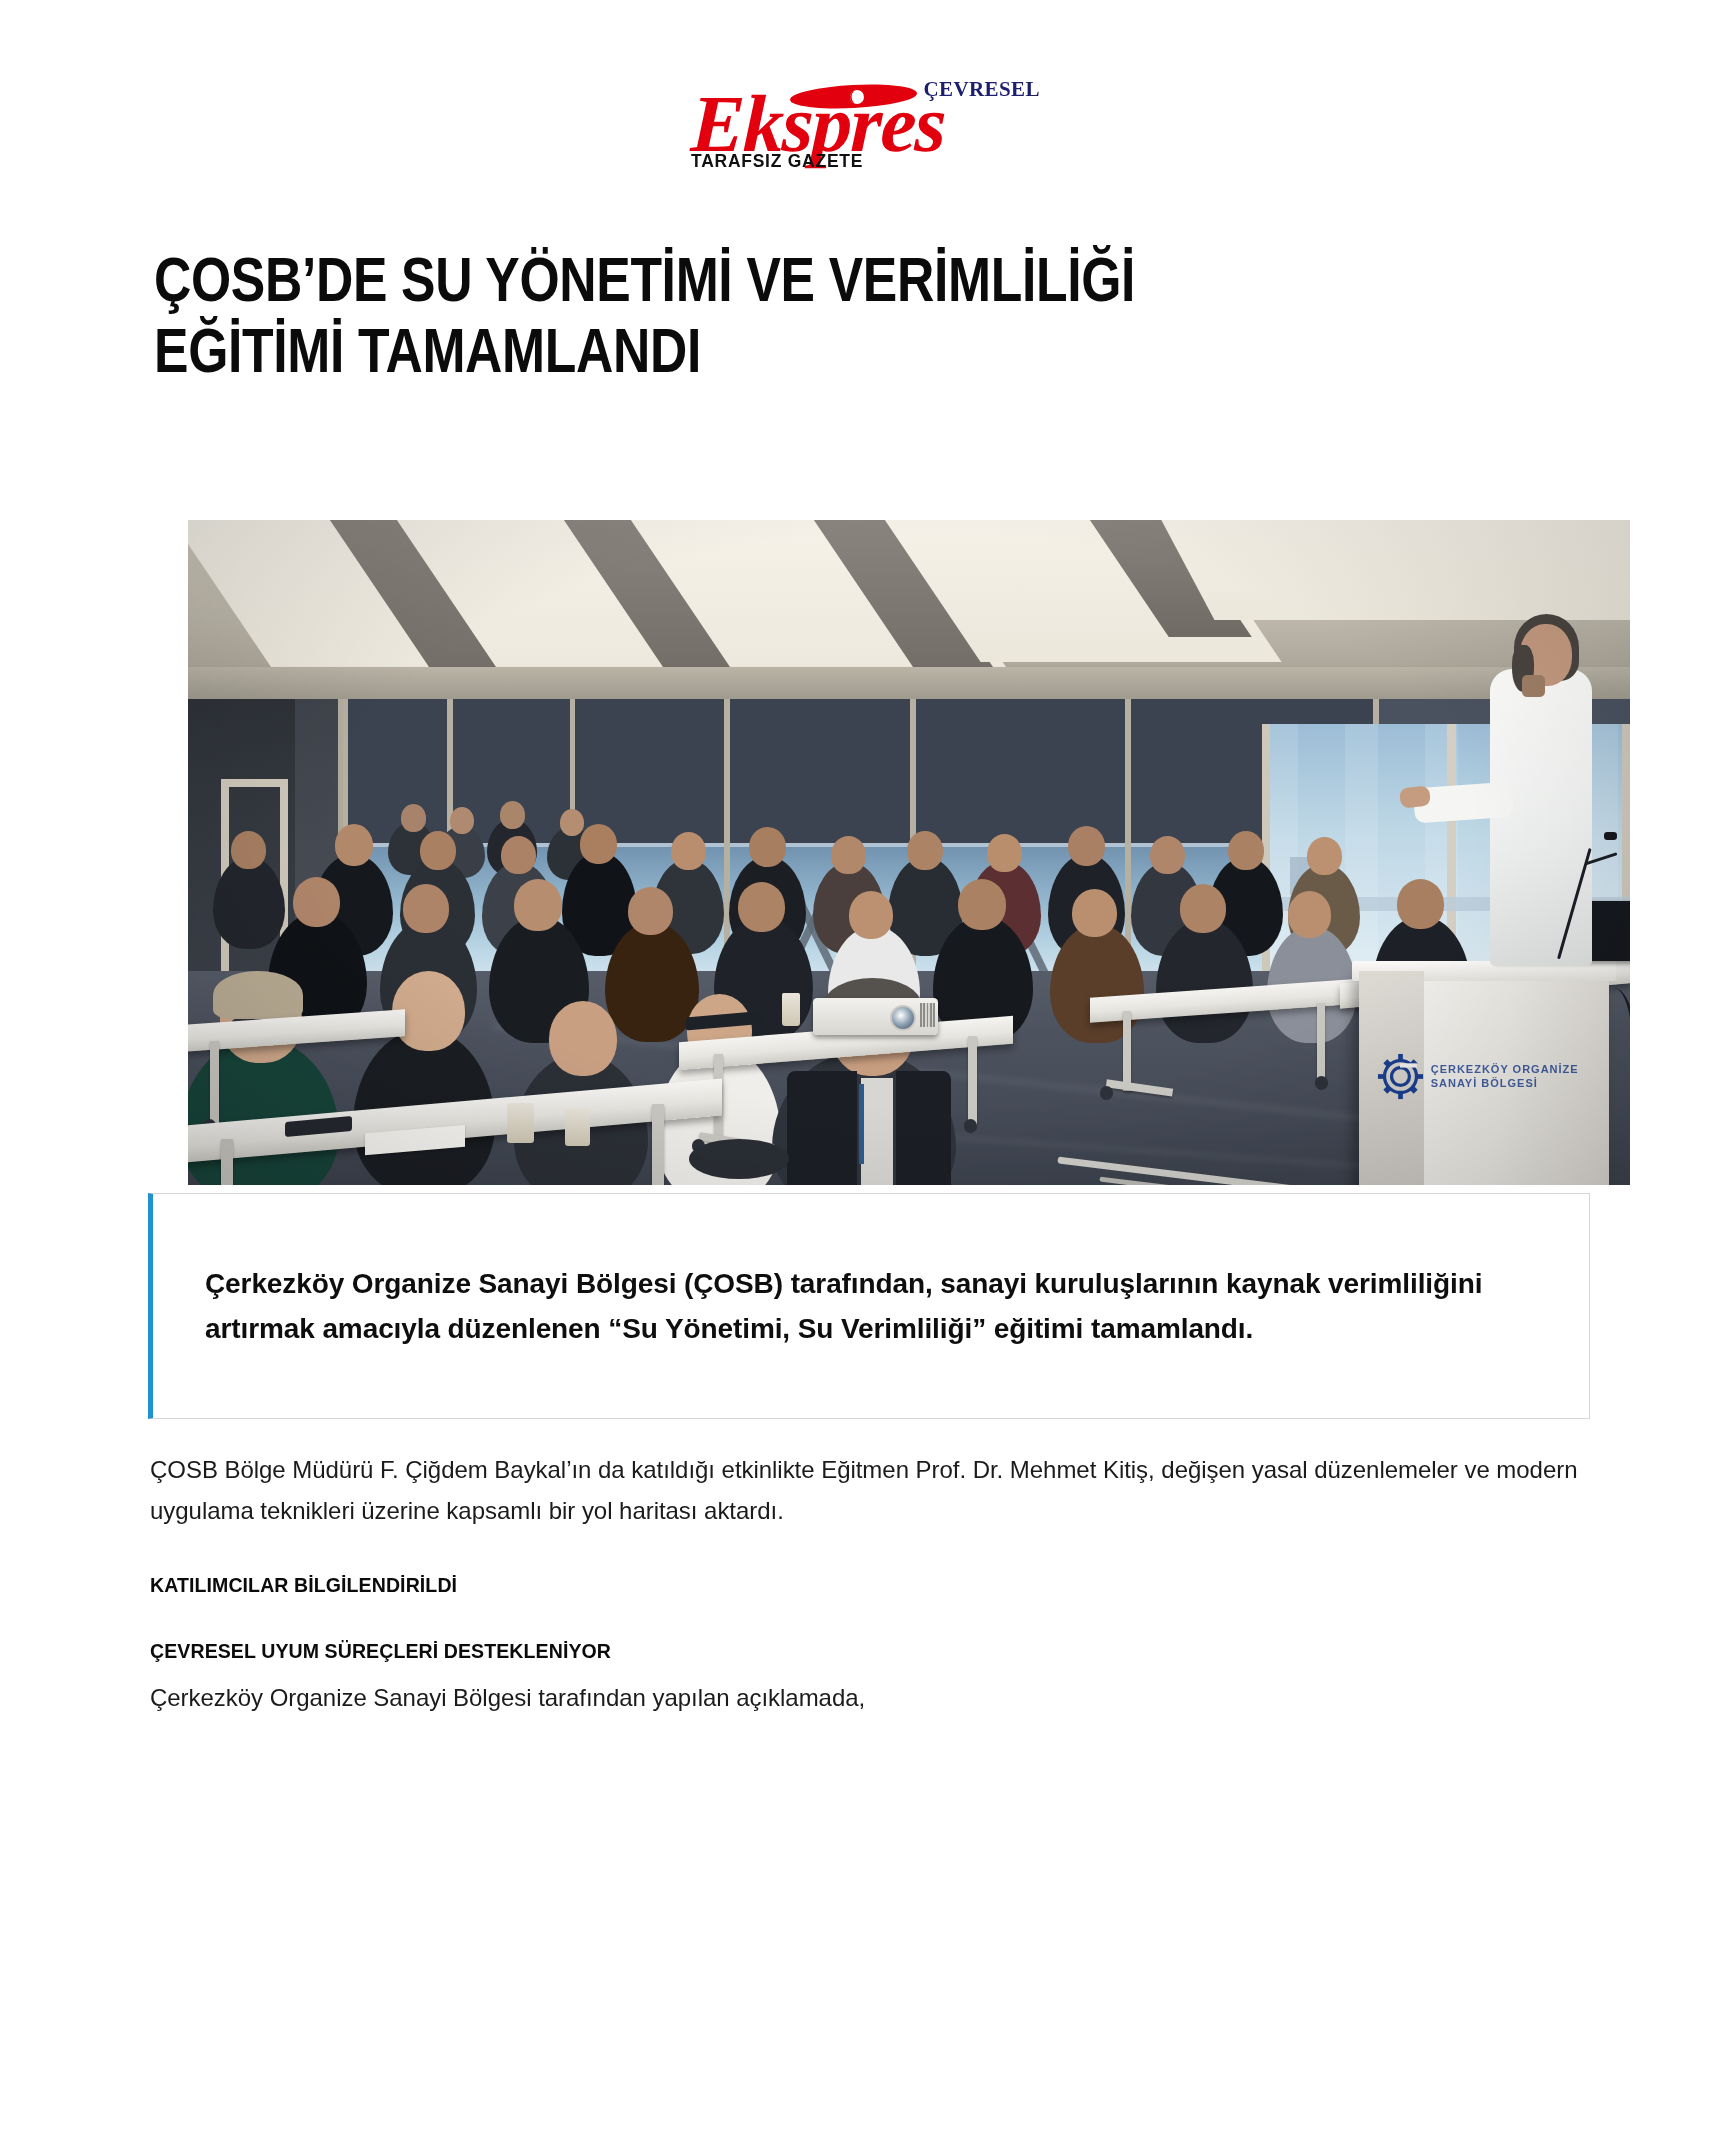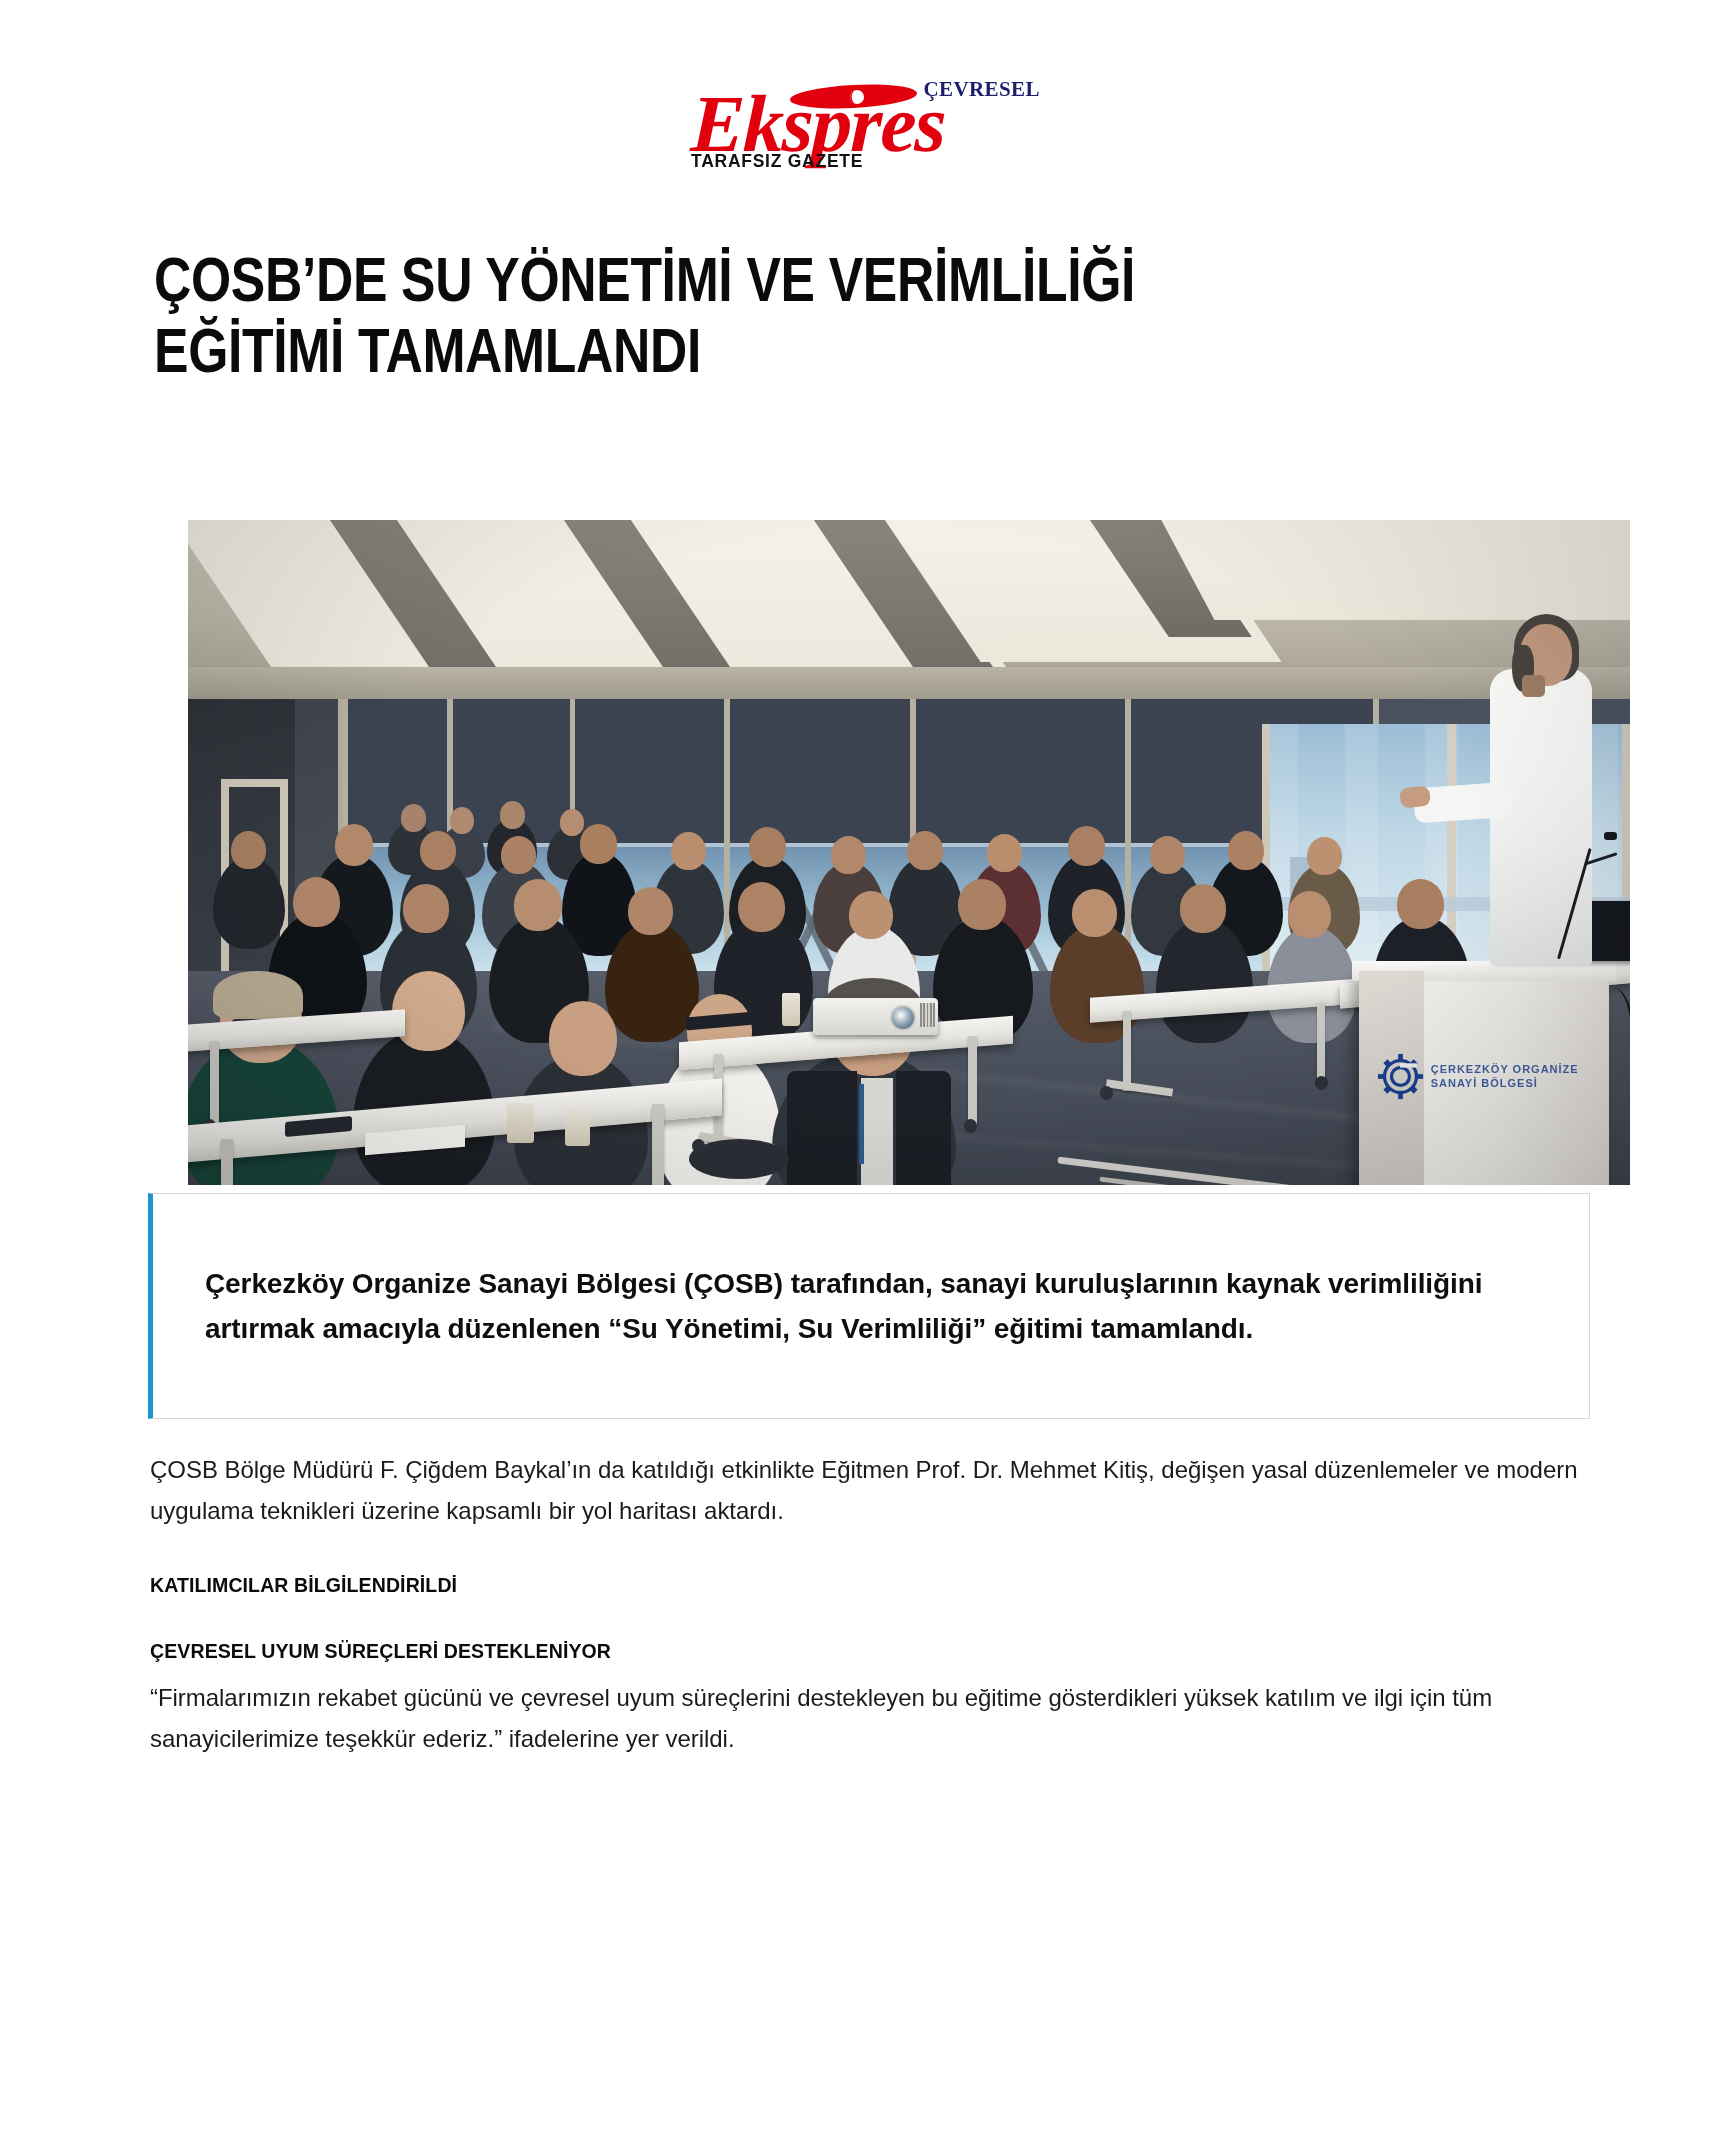--- a/index.html
+++ b/index.html
@@ -668,17 +668,17 @@
 <article class="article">
 
   <p class="para">ÇOSB Bölge Müdürü F. Çiğdem Baykal’ın da katıldığı etkinlikte Eğitmen Prof. Dr. Mehmet Kitiş, değişen yasal düzenlemeler ve modern uygulama teknikleri üzerine kapsamlı bir yol haritası aktardı.</p>
 
   <div class="blk">
     <h2 class="subhead">KATILIMCILAR BİLGİLENDİRİLDİ</h2>
   </div>
 
   <div class="blk">
     <h2 class="subhead">ÇEVRESEL UYUM SÜREÇLERİ DESTEKLENİYOR</h2>
-    <p class="para tight">“Firmalarımızın rekabet gücünü ve çevresel uyum süreçlerini destekleyen bu eğitime gösterdikleri yüksek katılım ve ilgi için tüm sanayicilerimize teşekkür ederiz.” ifadelerine yer verildi.</p>
+    <p class="para tight">Çerkezköy Organize Sanayi Bölgesi tarafından yapılan açıklamada,</p>
   </div>
 
 </article>
 
 
 </body></html>

